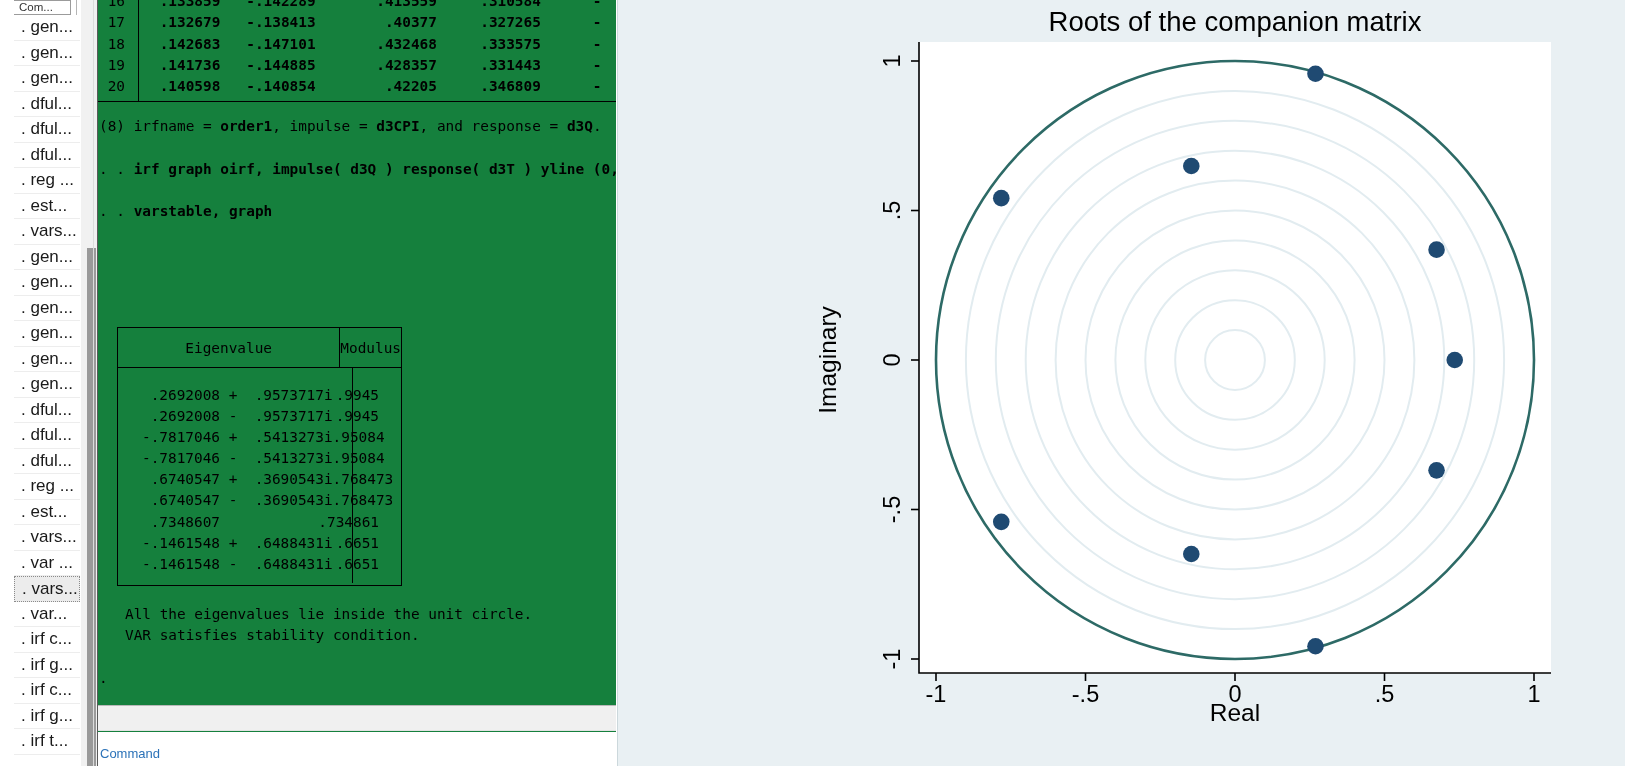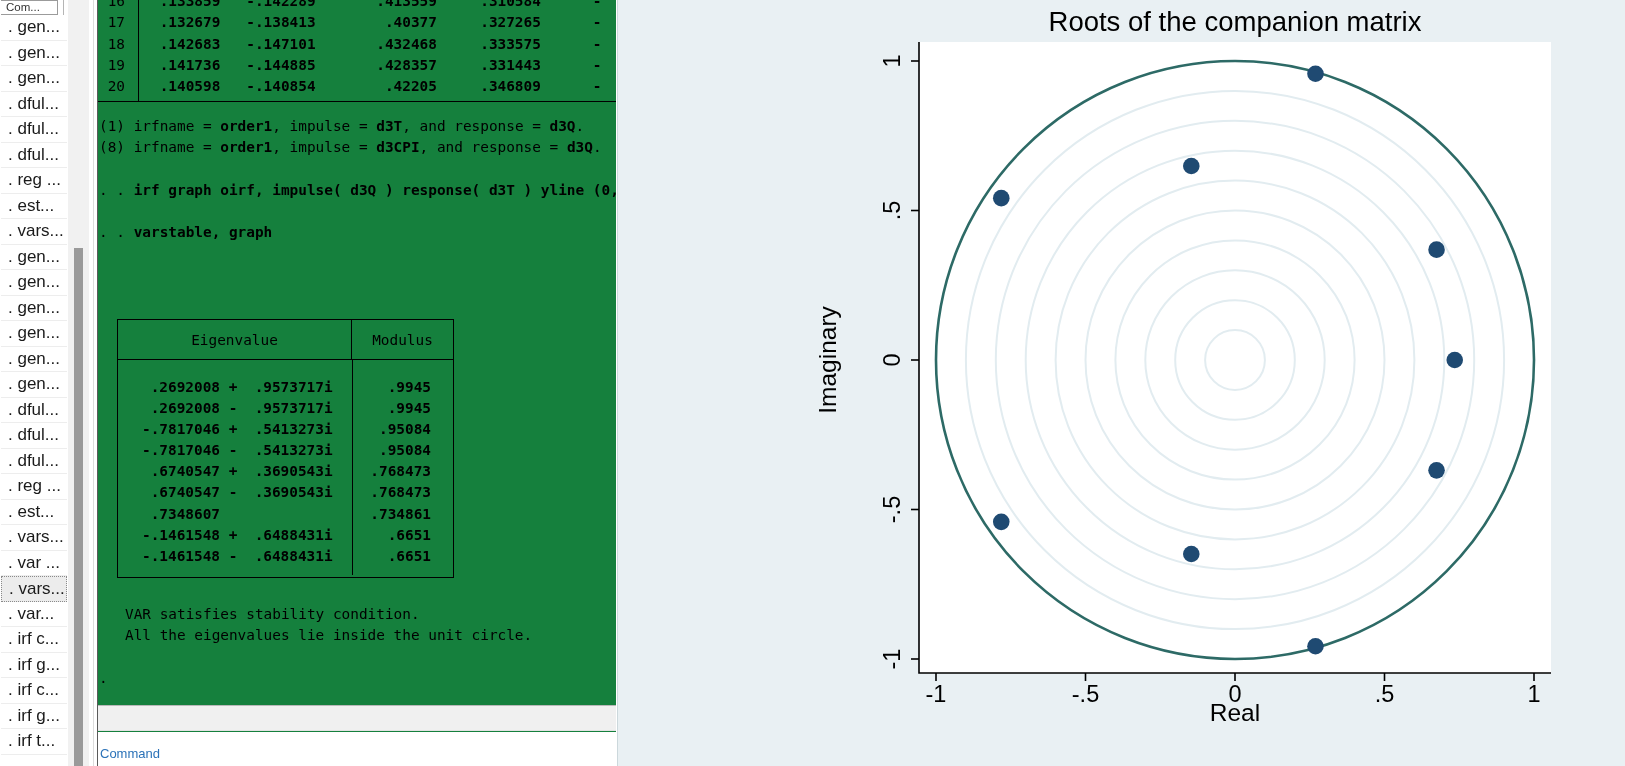--- a/index.html
+++ b/index.html
@@ -3,21 +3,21 @@
 <meta charset="utf-8">
 <style>
   * { margin:0; padding:0; box-sizing:border-box; }
   html,body { background:#fff; }
   .app {
     position:relative; width:1625px; height:766px; overflow:hidden;
     font-family:"Liberation Sans", sans-serif; background:#fff;
   }
 
   
-  .history { position:absolute; left:1px; top:0; width:93px; height:766px; background:#fff; }
+  .history { position:absolute; left:14px; top:0; width:93px; height:766px; background:#fff; }
   .history-header {
     position:absolute; left:0; top:0; width:57px; height:15px;
     border:1px solid #9b9b9b; border-left:none; background:#fff;
     font-size:11.5px; color:#333; line-height:13px; padding-left:5px;
     overflow:hidden; white-space:nowrap;
   }
   .history-header2 { position:absolute; left:62px; top:0; width:1px; height:15px; background:#b5b5b5; }
   .history-list { position:absolute; left:0; top:15px; width:66px; }
   .history-item {
     height:25.5px; line-height:24.5px; padding-left:7px;
@@ -38,29 +38,29 @@
   }
   .results pre, .rline { font-family:"DejaVu Sans Mono", monospace; font-size:14.4px; line-height:21.3px; white-space:pre; }
   .b { font-weight:bold; }
   #top-table { position:absolute; left:1px; top:-9px; }
   .vbar  { position:absolute; left:40px; top:0; width:1.3px; height:101px; background:#000; }
   .hrule { position:absolute; left:0; top:101px; width:518px; height:1.3px; background:#000; }
   #block1 { position:absolute; left:1px; top:116px; }
   #block2 { position:absolute; left:1px; top:604px; }
 
   .eigen-table {
-    position:absolute; left:19px; top:319px; width:337px; height:259px;
+    position:absolute; left:19px; top:327px; width:285px; height:259px;
     border:1.4px solid #000;
   }
   .eigen-header { display:flex; height:40px; border-bottom:1.4px solid #000; }
   .eigen-header .h1 { width:234px; border-right:1.4px solid #000; text-align:center; line-height:40px; }
   .eigen-header .h2 { flex:1; text-align:center; line-height:40px; }
   .eigen-body { position:relative; height:215px; padding-top:17px; }
   .eigen-divider { position:absolute; left:234px; top:0; width:1.4px; height:215px; background:#000; }
-  .eigen-row { display:flex; height:21.1px; line-height:21.1px; font-weight:bold; }
+  .eigen-row { display:flex; height:21.1px; line-height:21.1px; font-weight:normal; }
   .eigen-row .c1 { width:234px; padding-left:24px; white-space:pre; }
   .eigen-row .c2 { flex:1; text-align:right; padding-right:22px; }
 
   .results-bottom-border { position:absolute; left:0; top:705px; width:518px; height:1px; background:#b9b9b9; }
   .results-hscrollbar { position:absolute; left:0; top:706px; width:518px; height:25px; background:#f0f0f0; border-bottom:1px solid #e2e2e2; }
   .command-pane { position:absolute; left:0; top:732px; width:518px; height:34px; background:#fff; }
   .command-title {
     font-family:"Liberation Sans", sans-serif; font-size:13px; color:#2b72b8;
     position:absolute; left:2px; top:11px;
   }
@@ -119,21 +119,20 @@
   </aside>
   <div class="split-light"></div>
   <div class="split-dark"></div>
 
   <main class="results">
     <pre id="top-table"><div><span> 16 </span><span class="b">   .133859   -.142289       .413559     .310584      -</span></div><div><span> 17 </span><span class="b">   .132679   -.138413        .40377     .327265      -</span></div><div><span> 18 </span><span class="b">   .142683   -.147101       .432468     .333575      -</span></div><div><span> 19 </span><span class="b">   .141736   -.144885       .428357     .331443      -</span></div><div><span> 20 </span><span class="b">   .140598   -.140854        .42205     .346809      -</span></div></pre>
     <div class="vbar"></div>
     <div class="hrule"></div>
 
     <div id="block1">
-        <div class="rline"><span>(1) irfname = </span><span class="b">order1</span><span>, impulse = </span><span class="b">d3T</span><span>, and response = </span><span class="b">d3Q</span><span>.</span></div>
         <div class="rline"><span>(8) irfname = </span><span class="b">order1</span><span>, impulse = </span><span class="b">d3CPI</span><span>, and response = </span><span class="b">d3Q</span><span>.</span></div>
         <div class="rline"><span> </span></div>
         <div class="rline"><span>. . </span><span class="b">irf graph oirf, impulse( d3Q ) response( d3T ) yline (0,</span></div>
         <div class="rline"><span> </span></div>
         <div class="rline"><span>. . </span><span class="b">varstable, graph</span></div>
         <div class="rline"><span> </span></div>
       </div>
 
     <div class="eigen-table">
       <div class="eigen-header">
@@ -175,22 +174,22 @@
             <div class="c2">.6651</div>
           </div>
           <div class="eigen-row">
             <div class="c1">-.1461548 -  .6488431i</div>
             <div class="c2">.6651</div>
           </div>
         </div>
     </div>
 
     <div id="block2">
+        <div class="rline"><span>   All the eigenvalues lie inside the unit circle.</span></div>
         <div class="rline"><span>   VAR satisfies stability condition.</span></div>
-        <div class="rline"><span>   All the eigenvalues lie inside the unit circle.</span></div>
         <div class="rline"><span> </span></div>
         <div class="rline"><span>.</span></div>
       </div>
 
     <div class="results-bottom-border"></div>
     <div class="results-hscrollbar"></div>
     <div class="command-pane">
       <span class="command-title">Command</span>
     </div>
   </main>

